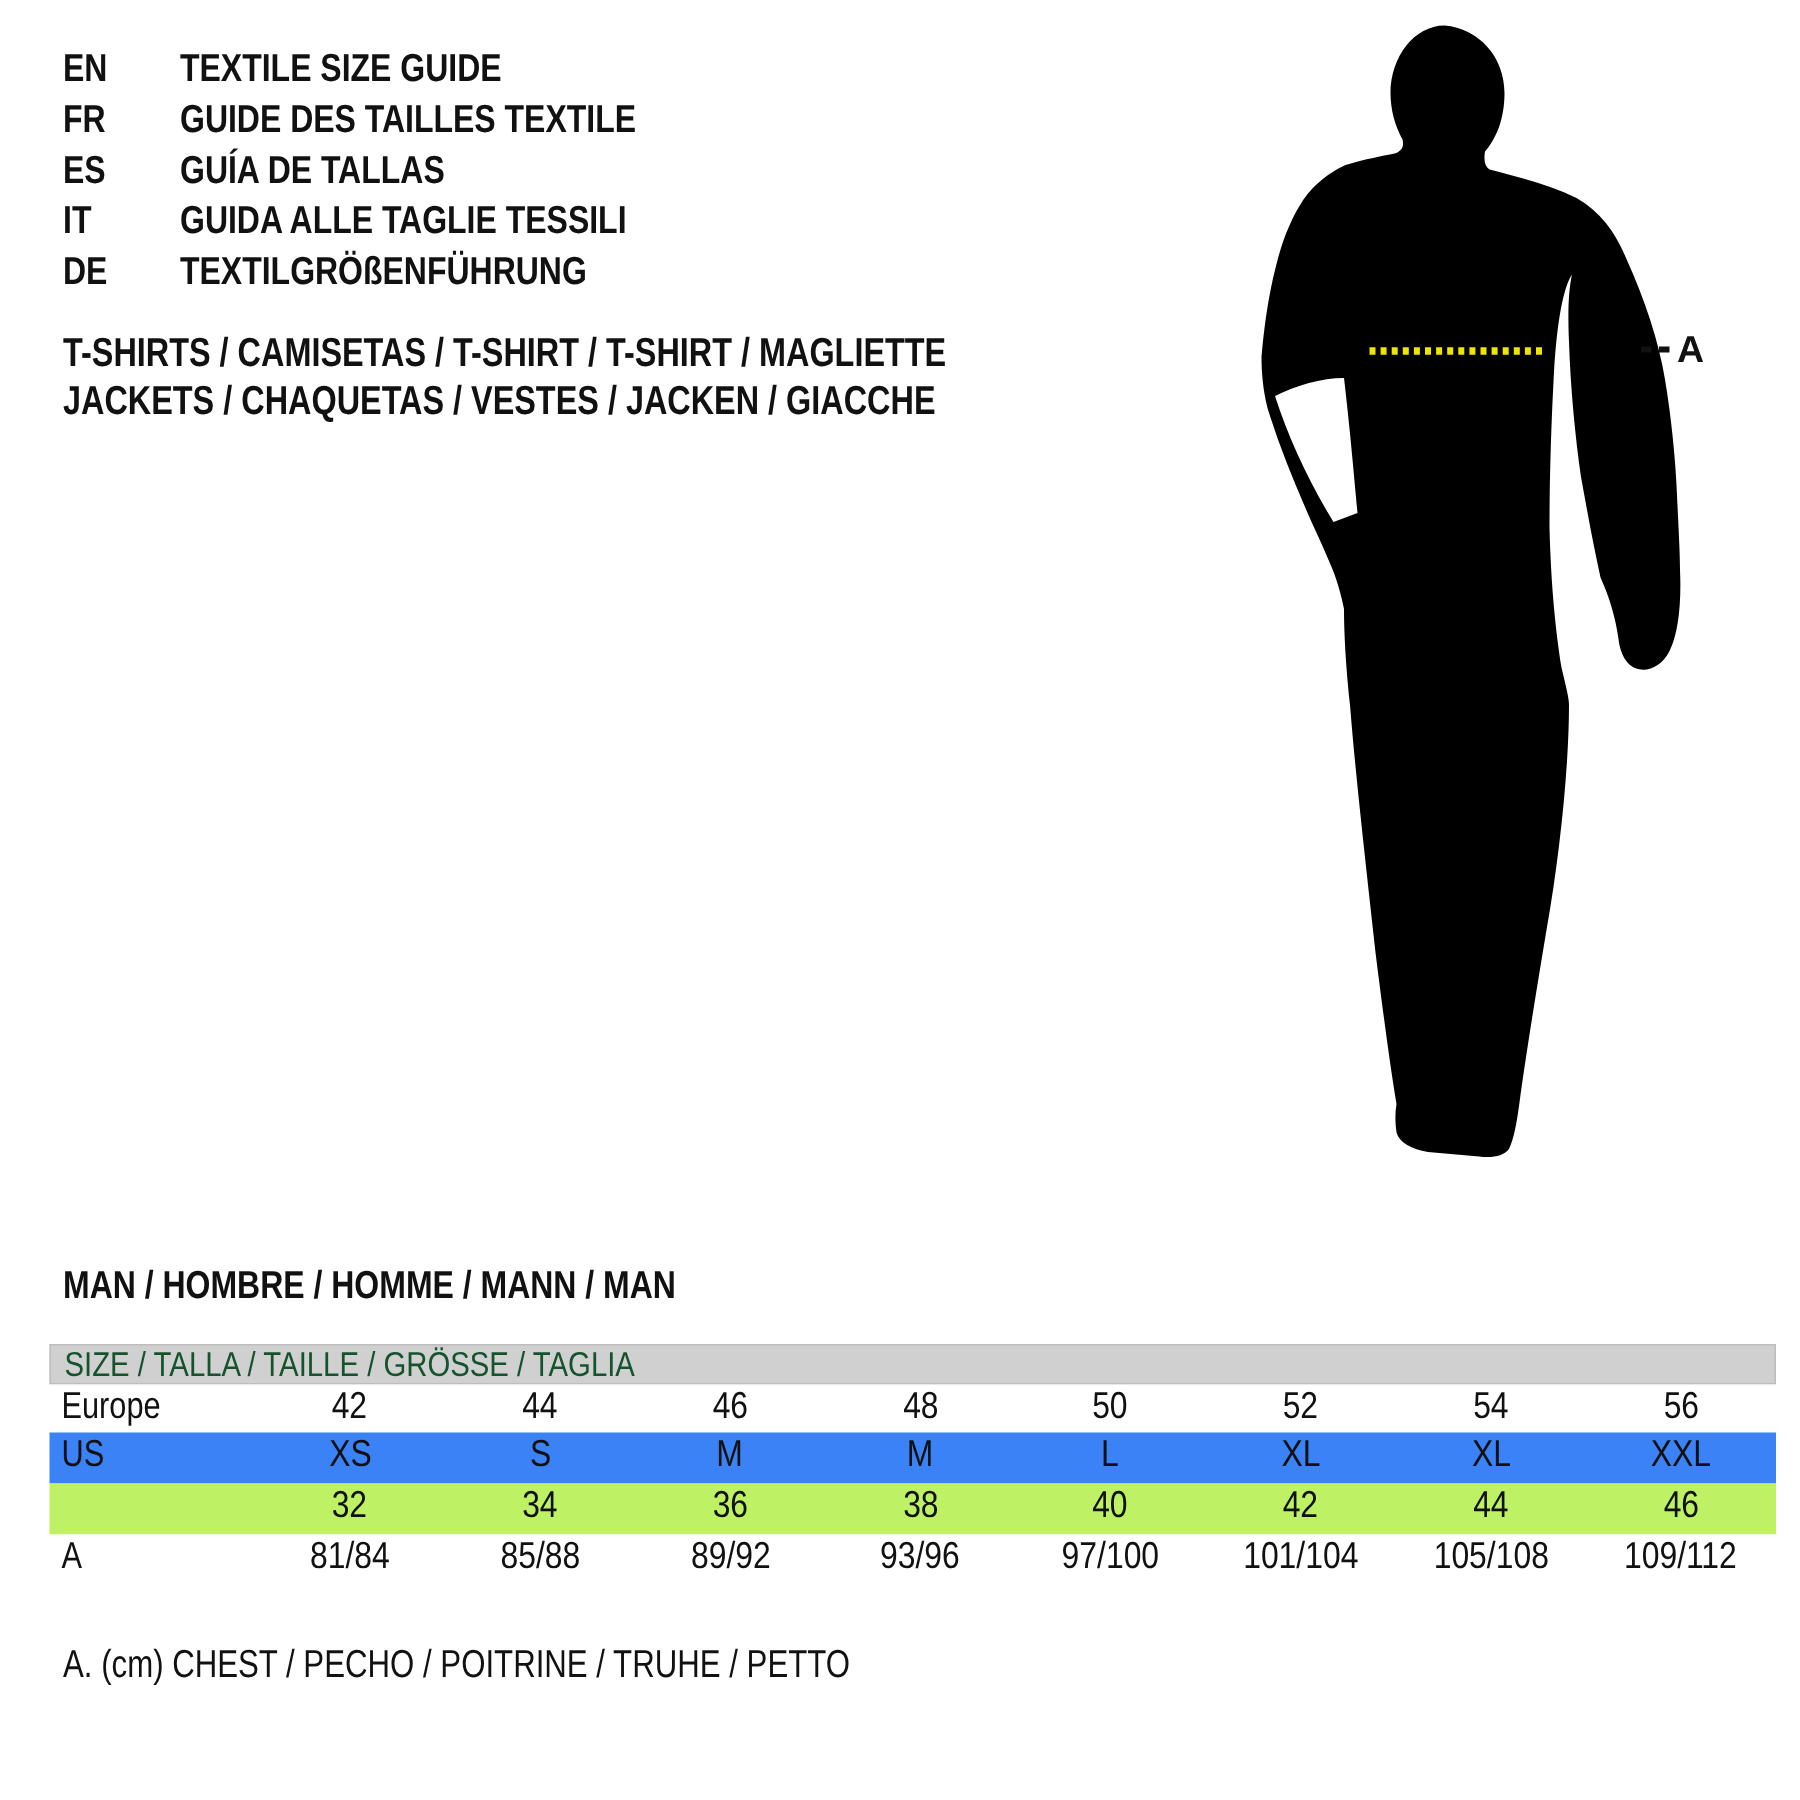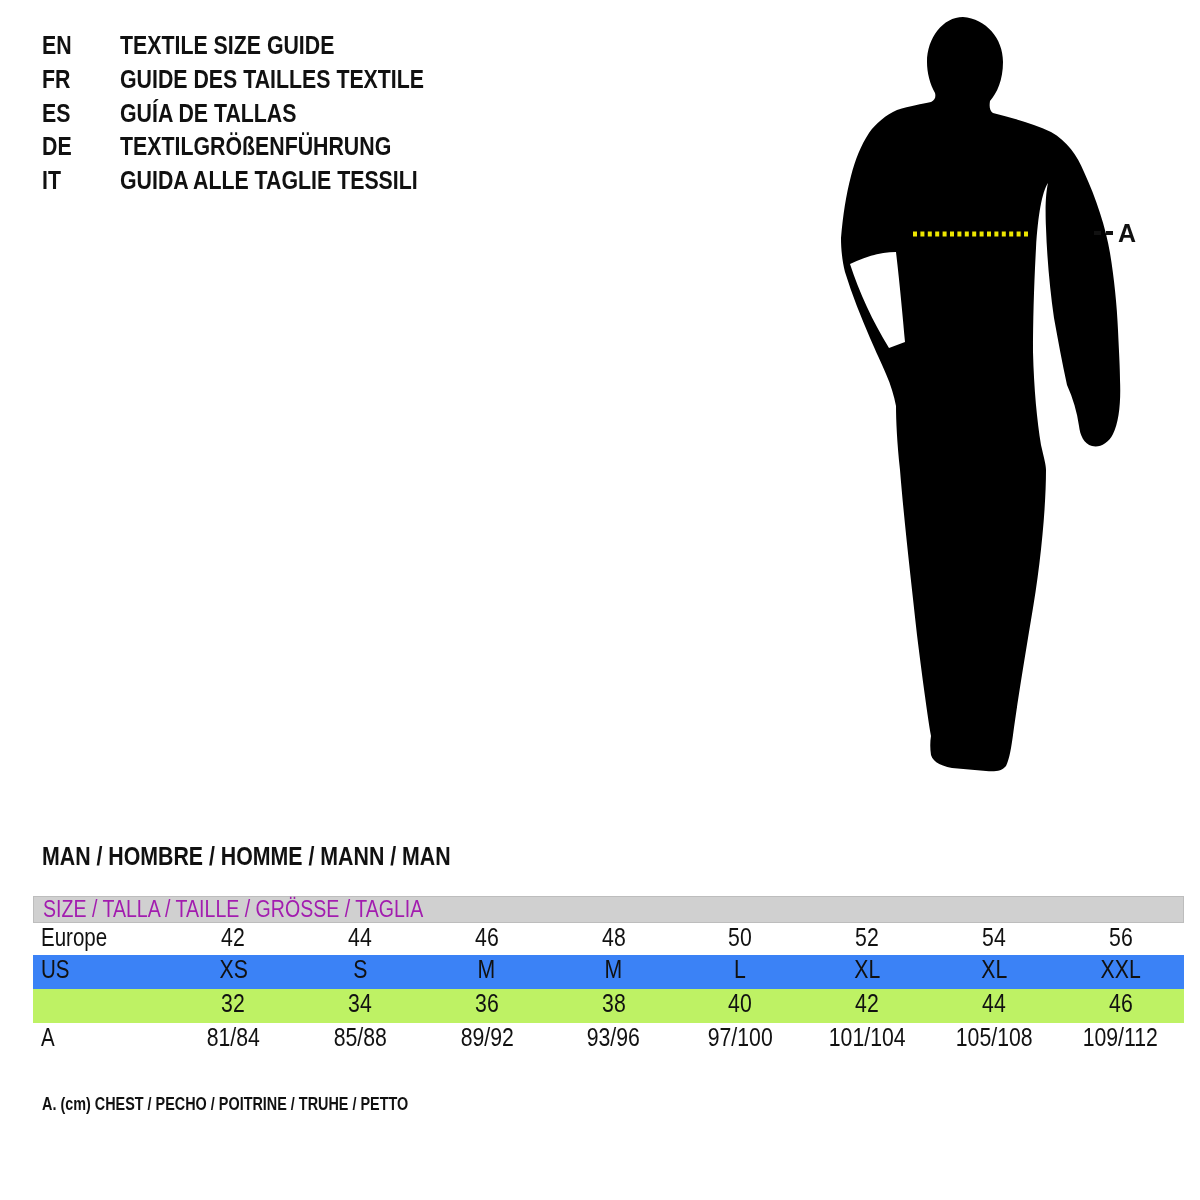--- a/index.html
+++ b/index.html
@@ -24,61 +24,69 @@
   #figure-wrap { position:absolute; left:800px; top:0; width:400px; height:800px; }
   #measure-a-label { position:absolute; left:1118px; top:219px; font-size:25px; font-weight:700; }
 
   
   #man-heading { position:absolute; left:42px; top:841px; font-size:26px; font-weight:700; }
 
   
   #size-table { position:absolute; left:33px; top:896px; width:1151px; font-size:25px; }
   #size-table-header {
     height:27px; background:#d0d0d0; border:1px solid #bdbdbd; box-sizing:border-box;
-    display:flex; align-items:center; padding-left:9px; font-size:23px; color:#a21caf;
+    display:flex; align-items:center; padding-left:9px; font-size:23px; color:#14532d;
   }
   .trow { display:grid; grid-template-columns:137px repeat(8,1fr); }
   .trow.r-europe { height:32px; background:#ffffff; }
   .trow.r-us     { height:34px; background:#3b82f6; }
   .trow.r-num    { height:34px; background:#bef264; }
   .trow.r-a      { height:34px; background:#ffffff; }
   .tcell { display:flex; justify-content:center; overflow:hidden; }
   .tcell.label { justify-content:flex-start; padding-left:8px; }
 
   
-  #footnote { position:absolute; left:42px; top:1094px; font-size:18px; font-weight:700; }
+  #footnote { position:absolute; left:42px; top:1094px; font-size:26px; font-weight:400; }
 </style>
 </head>
 <body>
 
 <div id="page">
 
   <div id="lang-block">
     <div class="lang-row">
       <span class="lang-code"><span class="cond">EN</span></span>
       <span class="cond">TEXTILE SIZE GUIDE</span>
     </div>
     <div class="lang-row">
       <span class="lang-code"><span class="cond">FR</span></span>
       <span class="cond">GUIDE DES TAILLES TEXTILE</span>
     </div>
     <div class="lang-row">
       <span class="lang-code"><span class="cond">ES</span></span>
       <span class="cond">GUÍA DE TALLAS</span>
     </div>
     <div class="lang-row">
+      <span class="lang-code"><span class="cond">IT</span></span>
+      <span class="cond">GUIDA ALLE TAGLIE TESSILI</span>
+    </div>
+    <div class="lang-row">
       <span class="lang-code"><span class="cond">DE</span></span>
       <span class="cond">TEXTILGRÖßENFÜHRUNG</span>
     </div>
-    <div class="lang-row">
-      <span class="lang-code"><span class="cond">IT</span></span>
-      <span class="cond">GUIDA ALLE TAGLIE TESSILI</span>
-    </div>
-  </div>
-
+  </div>
+
+  <div id="product-block">
+    <div class="product-line">
+        <span class="cond" style="transform:scaleX(0.8);">T-SHIRTS / CAMISETAS / T-SHIRT / T-SHIRT / MAGLIETTE</span>
+      </div>
+    <div class="product-line">
+        <span class="cond" style="transform:scaleX(0.8);">JACKETS / CHAQUETAS / VESTES / JACKEN / GIACCHE</span>
+      </div>
+  </div>
 
   <div id="figure-wrap">
     <svg width="400" height="800" viewBox="0 0 400 800" xmlns="http://www.w3.org/2000/svg">
       <path d="M 163,17
            C 186,19 203,38 203,62
            C 203,80 197,93 190,101
            C 189,107 190,111 193,113
            C 212,118 233,123 251,132
            C 267,141 277,155 284,172
            C 296,198 306,228 310,253

